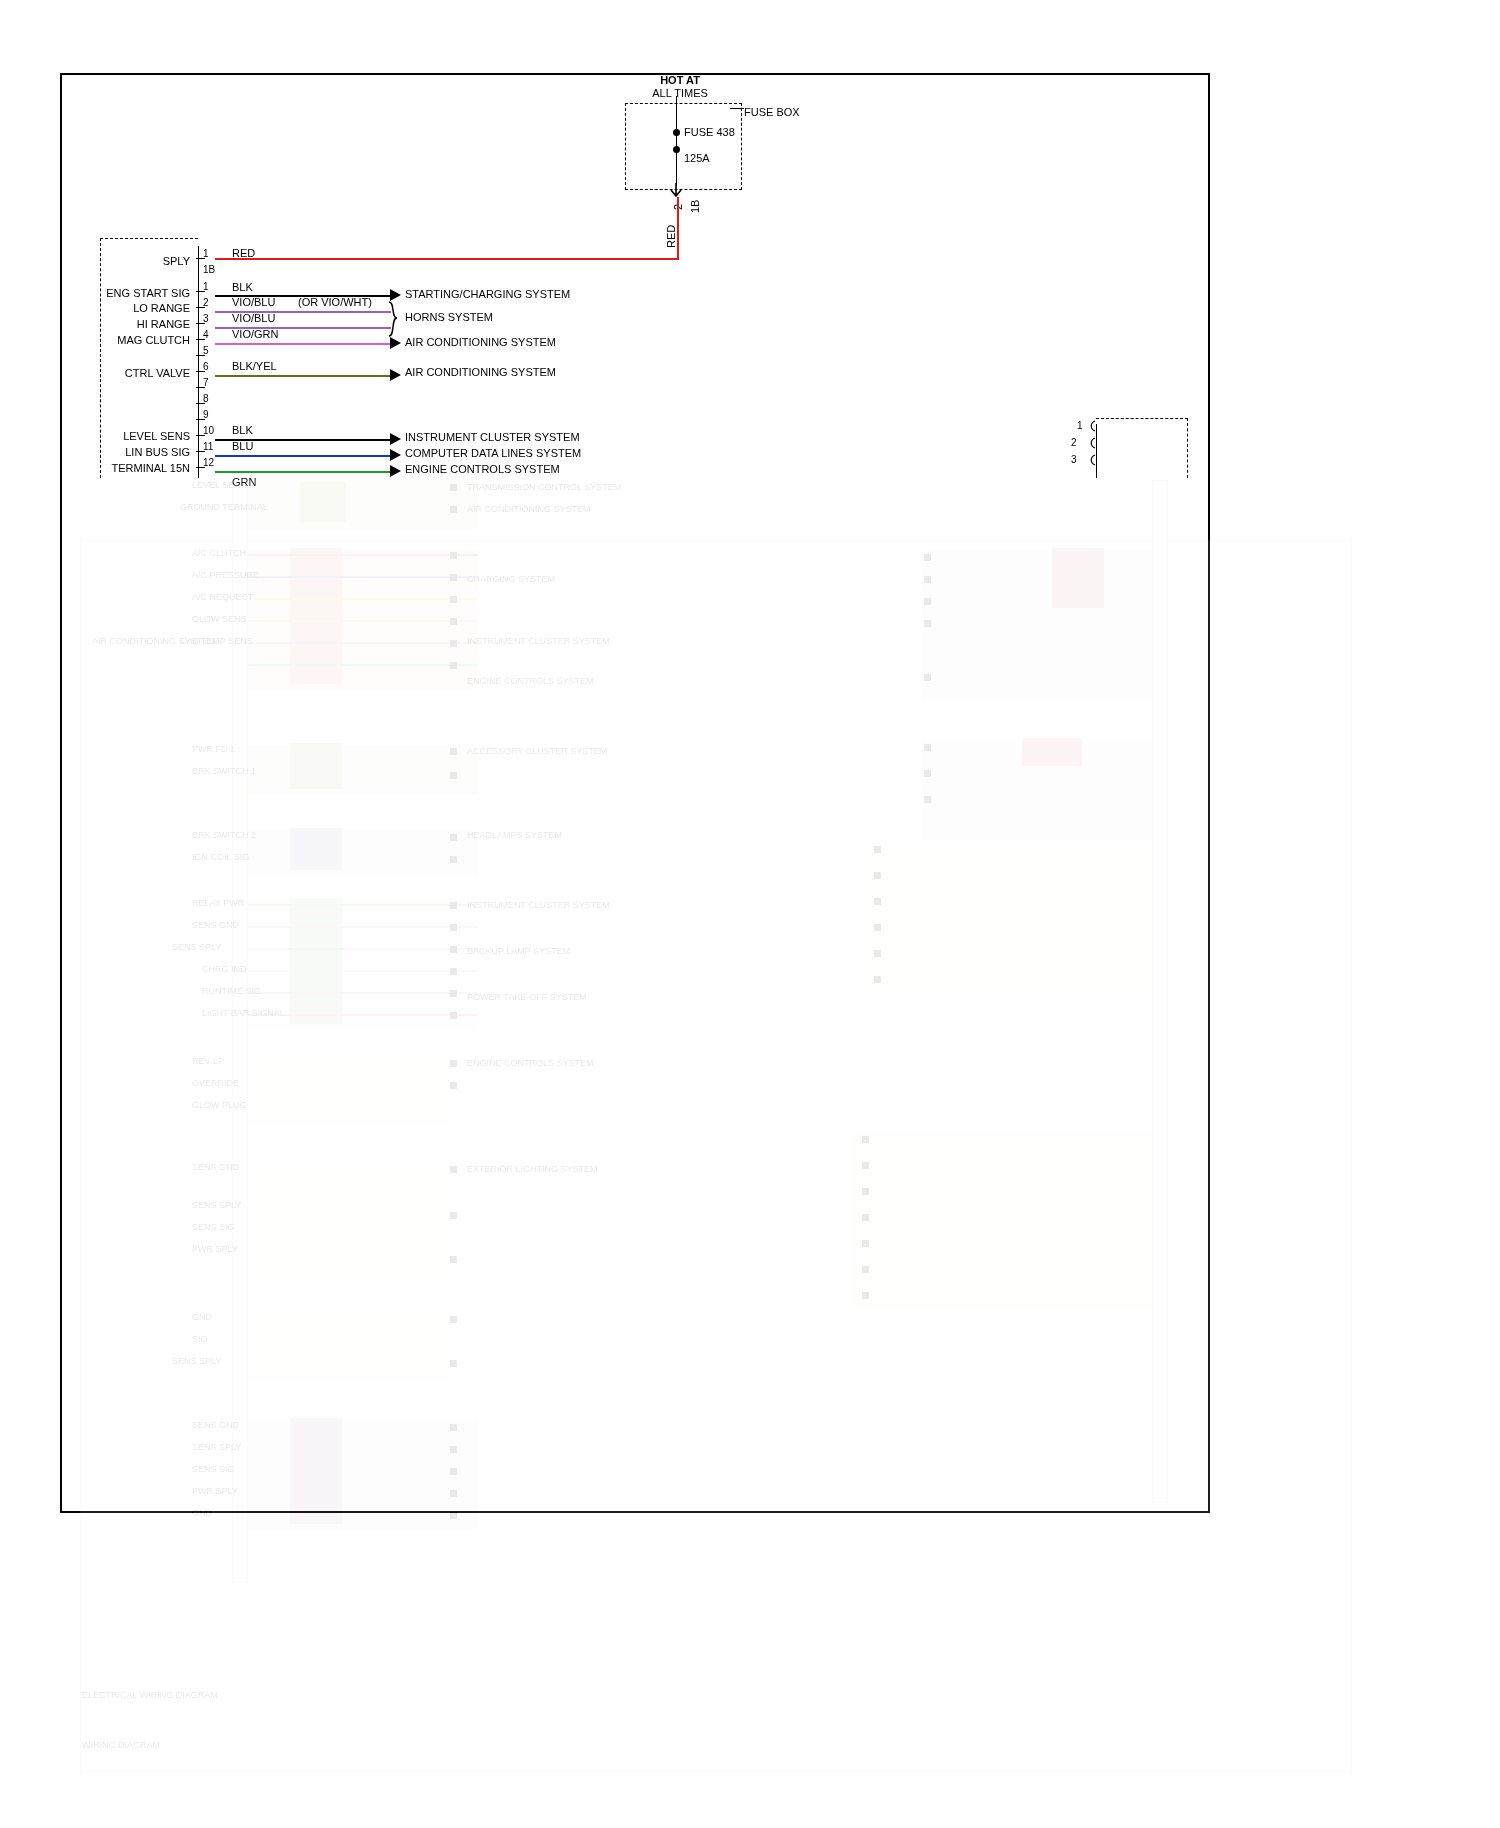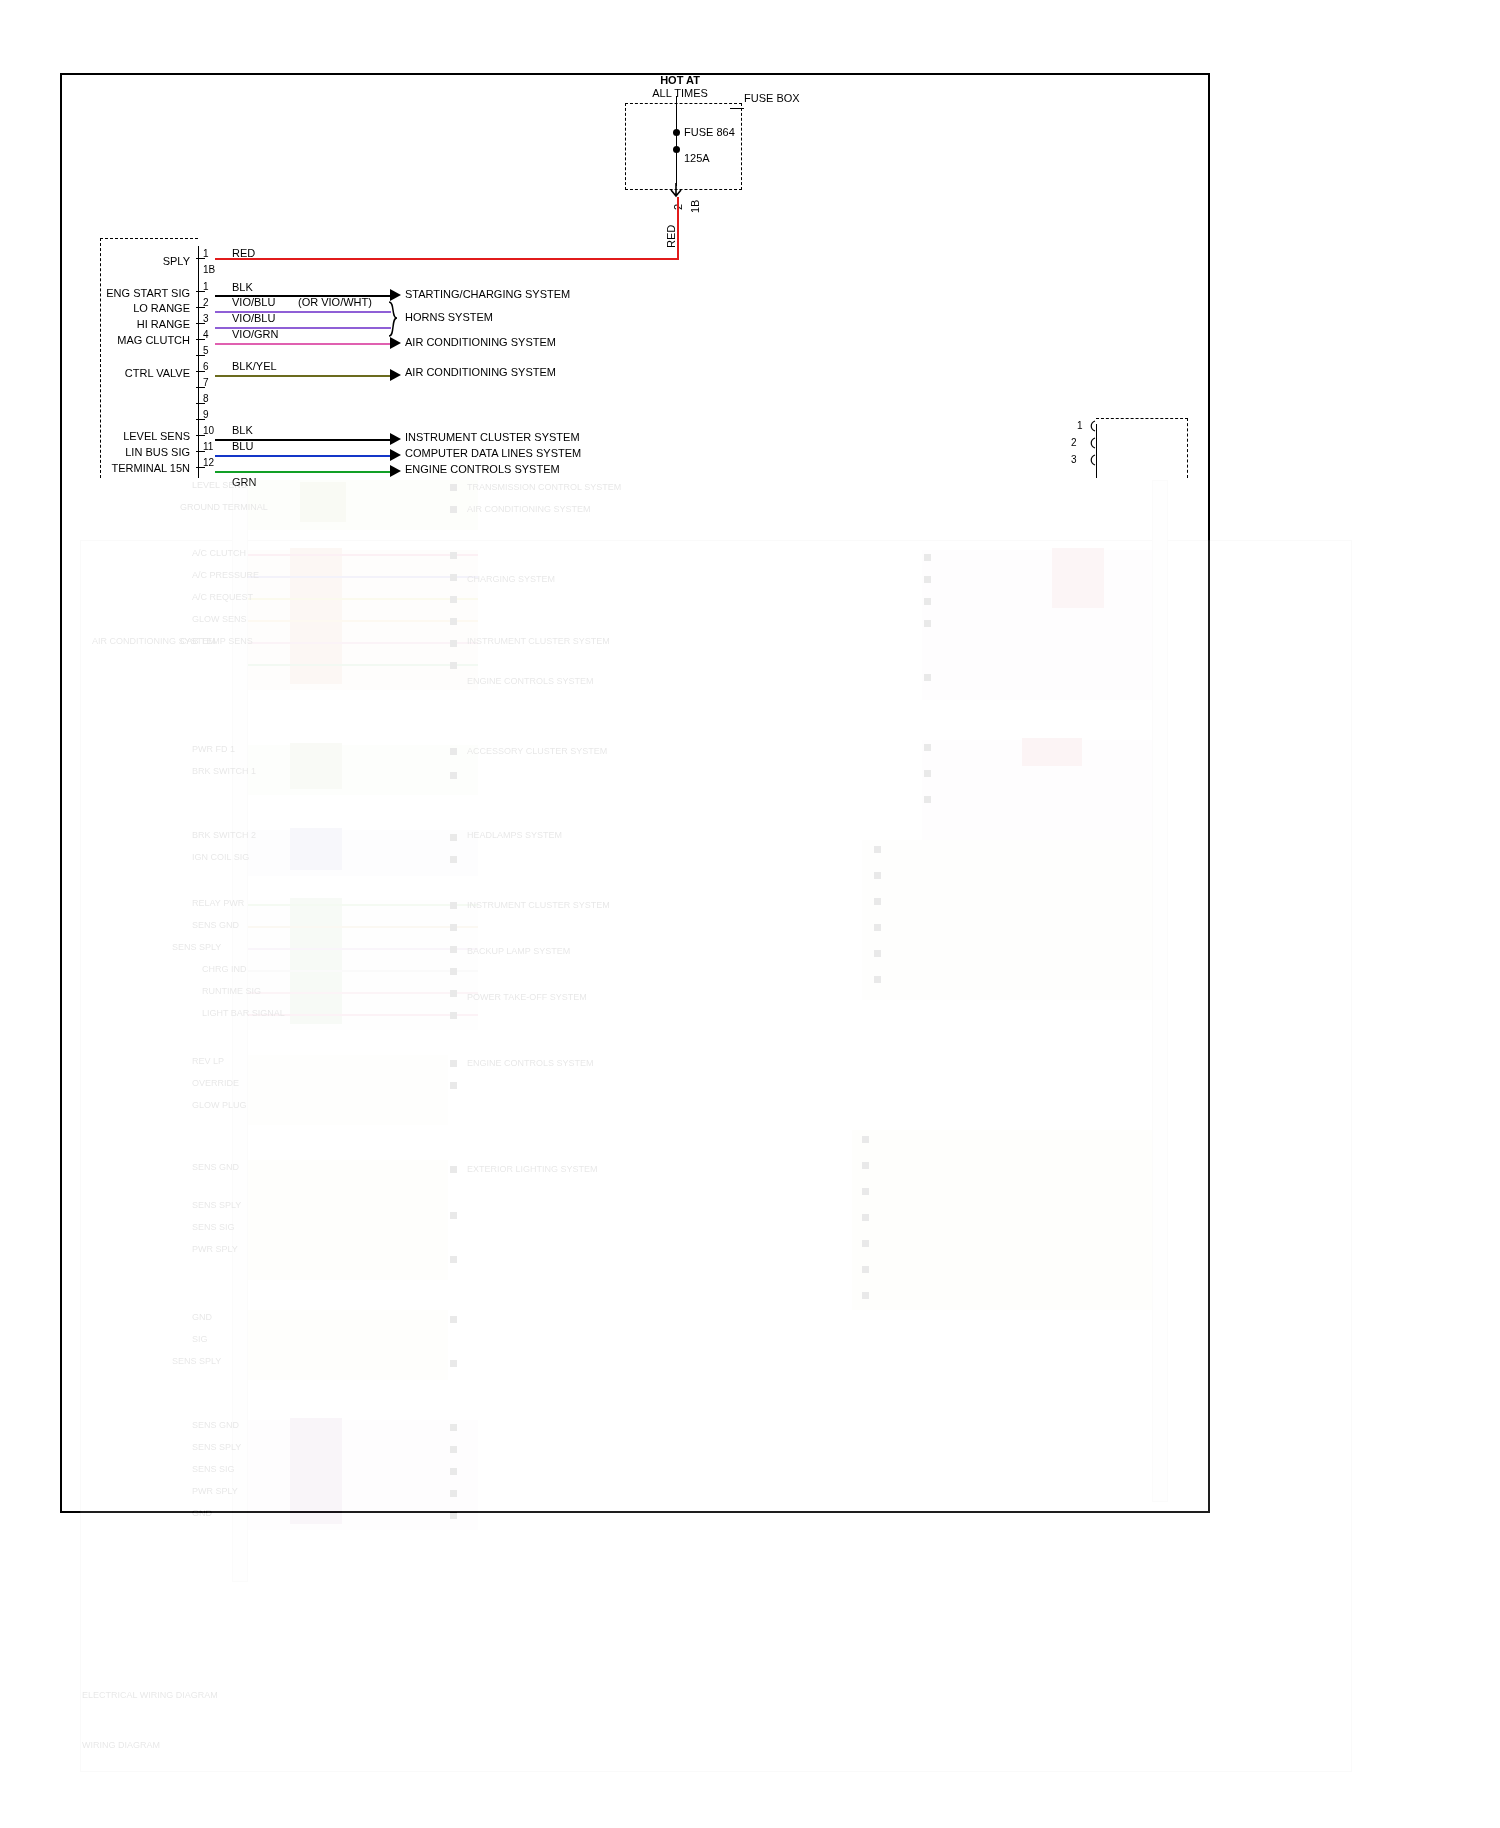--- a/index.html
+++ b/index.html
@@ -154,25 +154,25 @@
 <div id="page">
 
   <div class="page-border"></div>
 
   <div class="txt c" style="left:640px; top:74px; width:80px;font-weight:bold;">HOT AT</div>
   <div class="txt c" style="left:640px; top:87px; width:80px;">ALL TIMES</div>
 
   <div class="dash-box" style="left:625px; top:103px; width:117px; height:87px;"></div>
 
   <div class="hline" style="left:730px; top:108px; width:14px; border-top-width:1.2px;"></div>
-  <div class="txt" style="left:744px; top:92px;">FUSE BOX</div>
+  <div class="txt" style="left:744px; top:106px;">FUSE BOX</div>
 
   <div class="vline" style="left:676px; top:96px; height:40px;"></div>
   <div class="dot" style="left:673px; top:129px;"></div>
-  <div class="txt" style="left:684px; top:126px;">FUSE 864</div>
+  <div class="txt" style="left:684px; top:126px;">FUSE 438</div>
 
   <div class="vline" style="left:676px; top:134px; height:16px;"></div>
   <div class="dot" style="left:673px; top:146px;"></div>
   <div class="txt" style="left:684px; top:152px;">125A</div>
 
   <div class="vline" style="left:676px; top:152px; height:34px;"></div>
 
   <svg width="18" height="18" style="position:absolute; left:668px; top:183px;">
     <path d="M8,0 L8,12 M3,7 L8,13 L13,7" stroke="#000" stroke-width="1.6" fill="none"></path>
   </svg>

